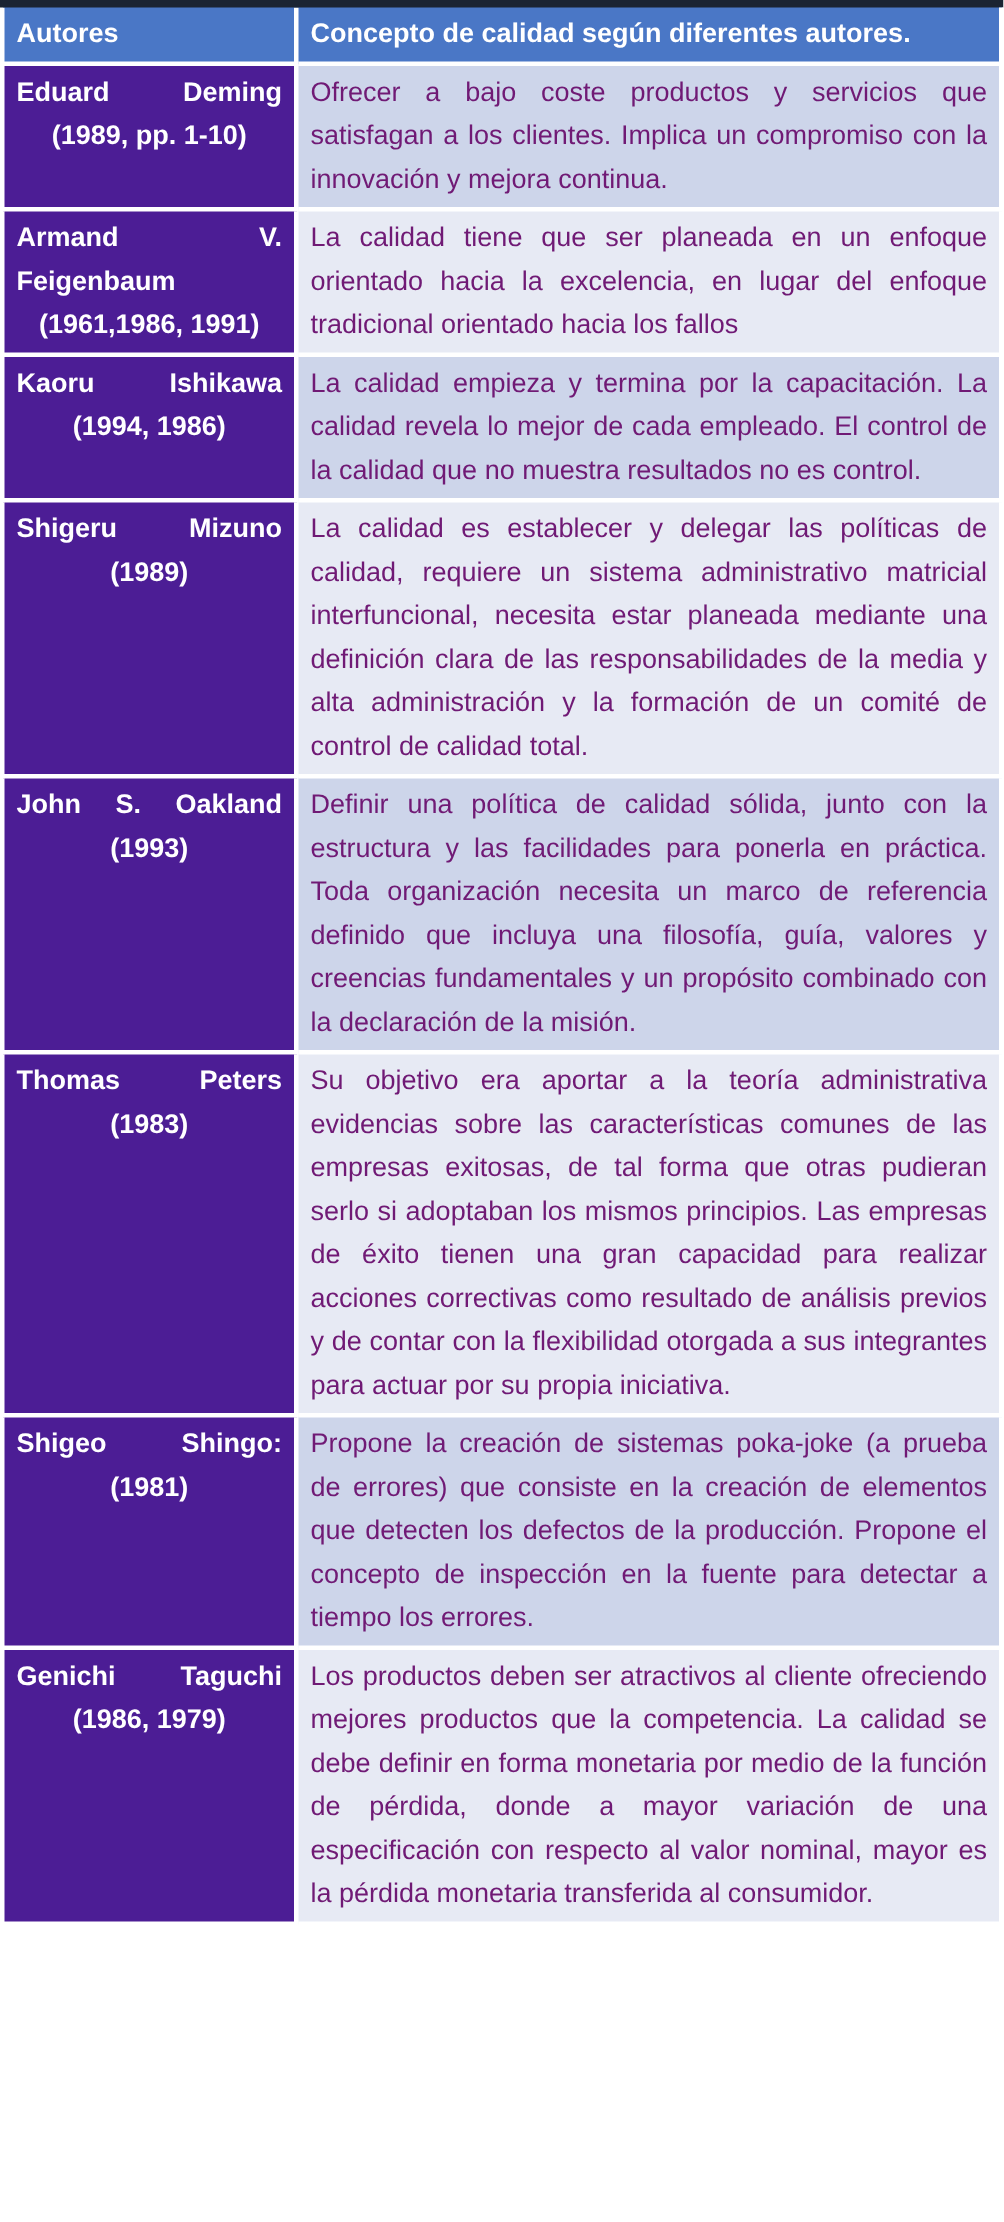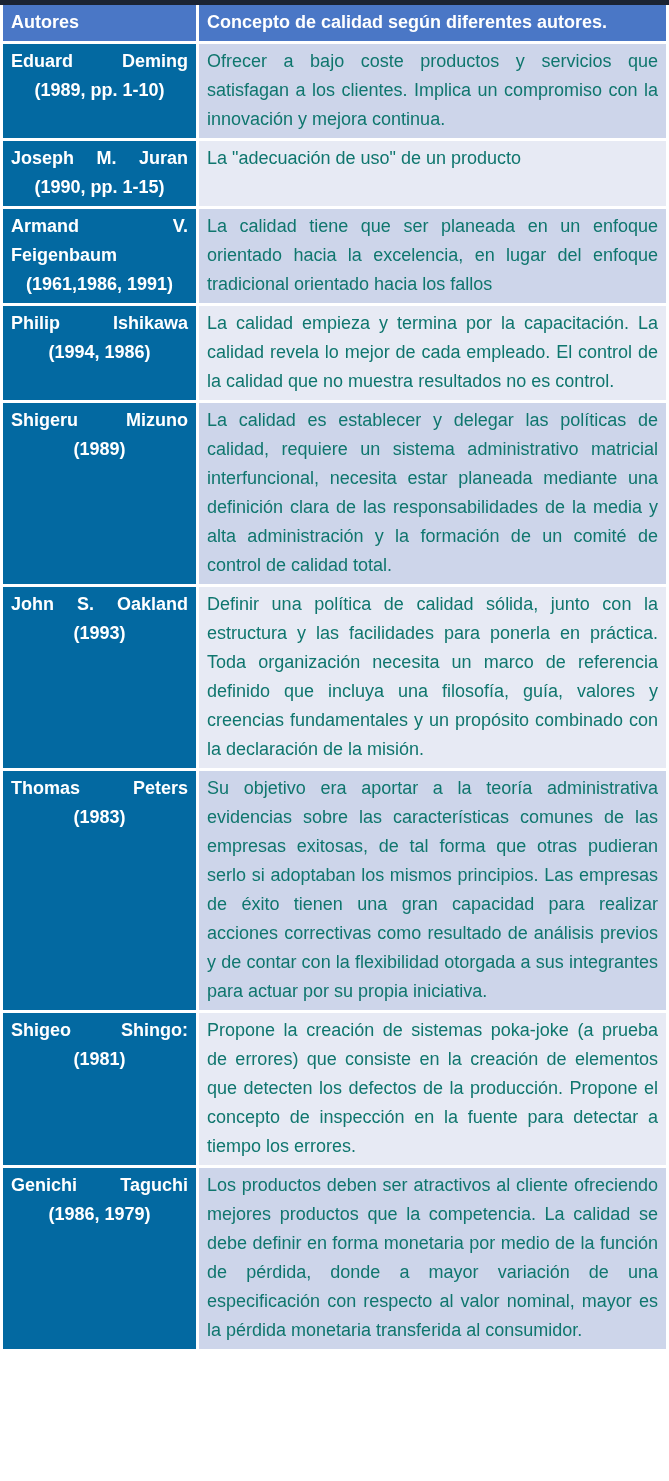--- a/index.html
+++ b/index.html
@@ -33,34 +33,34 @@
 
   th.header-author, th.header-concept {
     background: #4a77c6;
     color: #ffffff;
     font-weight: bold;
     text-align: left;
     padding-top: 2px;
     padding-bottom: 3px;
   }
   td.author-cell {
-    background: #0369a1;
+    background: #4c1d95;
     color: #ffffff;
     font-weight: bold;
     border-right-width: 5px;
   }
   .author-name {
     text-align: justify;
     text-align-last: justify;
   }
   .author-years {
     text-align: center;
   }
   td.concept-cell {
-    color: #0f766e;
+    color: #701a75;
     text-align: justify;
   }
   
   tbody tr:nth-child(odd)  td.concept-cell { background: #cdd5ea; }
   tbody tr:nth-child(even) td.concept-cell { background: #e7eaf4; }
 </style>
 </head>
 <body>
 
 <div class="table-wrap">
@@ -78,35 +78,28 @@
     <tbody>
       <tr>
         <td class="author-cell">
           <div class="author-name">Eduard Deming</div>
           <div class="author-years">(1989, pp. 1-10)</div>
         </td>
         <td class="concept-cell">Ofrecer a bajo coste productos y servicios que satisfagan a los clientes. Implica un compromiso con la innovación y mejora continua.</td>
       </tr>
       <tr>
         <td class="author-cell">
-          <div class="author-name">Joseph M. Juran</div>
-          <div class="author-years">(1990, pp. 1-15)</div>
-        </td>
-        <td class="concept-cell">La "adecuación de uso" de un producto</td>
-      </tr>
-      <tr>
-        <td class="author-cell">
           <div class="author-name">Armand V. Feigenbaum</div>
           <div class="author-years">(1961,1986, 1991)</div>
         </td>
         <td class="concept-cell">La calidad tiene que ser planeada en un enfoque orientado hacia la excelencia, en lugar del enfoque tradicional orientado hacia los fallos</td>
       </tr>
       <tr>
         <td class="author-cell">
-          <div class="author-name">Philip Ishikawa</div>
+          <div class="author-name">Kaoru Ishikawa</div>
           <div class="author-years">(1994, 1986)</div>
         </td>
         <td class="concept-cell">La calidad empieza y termina por la capacitación. La calidad revela lo mejor de cada empleado. El control de la calidad que no muestra resultados no es control.</td>
       </tr>
       <tr>
         <td class="author-cell">
           <div class="author-name">Shigeru Mizuno</div>
           <div class="author-years">(1989)</div>
         </td>
         <td class="concept-cell">La calidad es establecer y delegar las políticas de calidad, requiere un sistema administrativo matricial interfuncional, necesita estar planeada mediante una definición clara de las responsabilidades de la media y alta administración y la formación de un comité de control de calidad total.</td>

